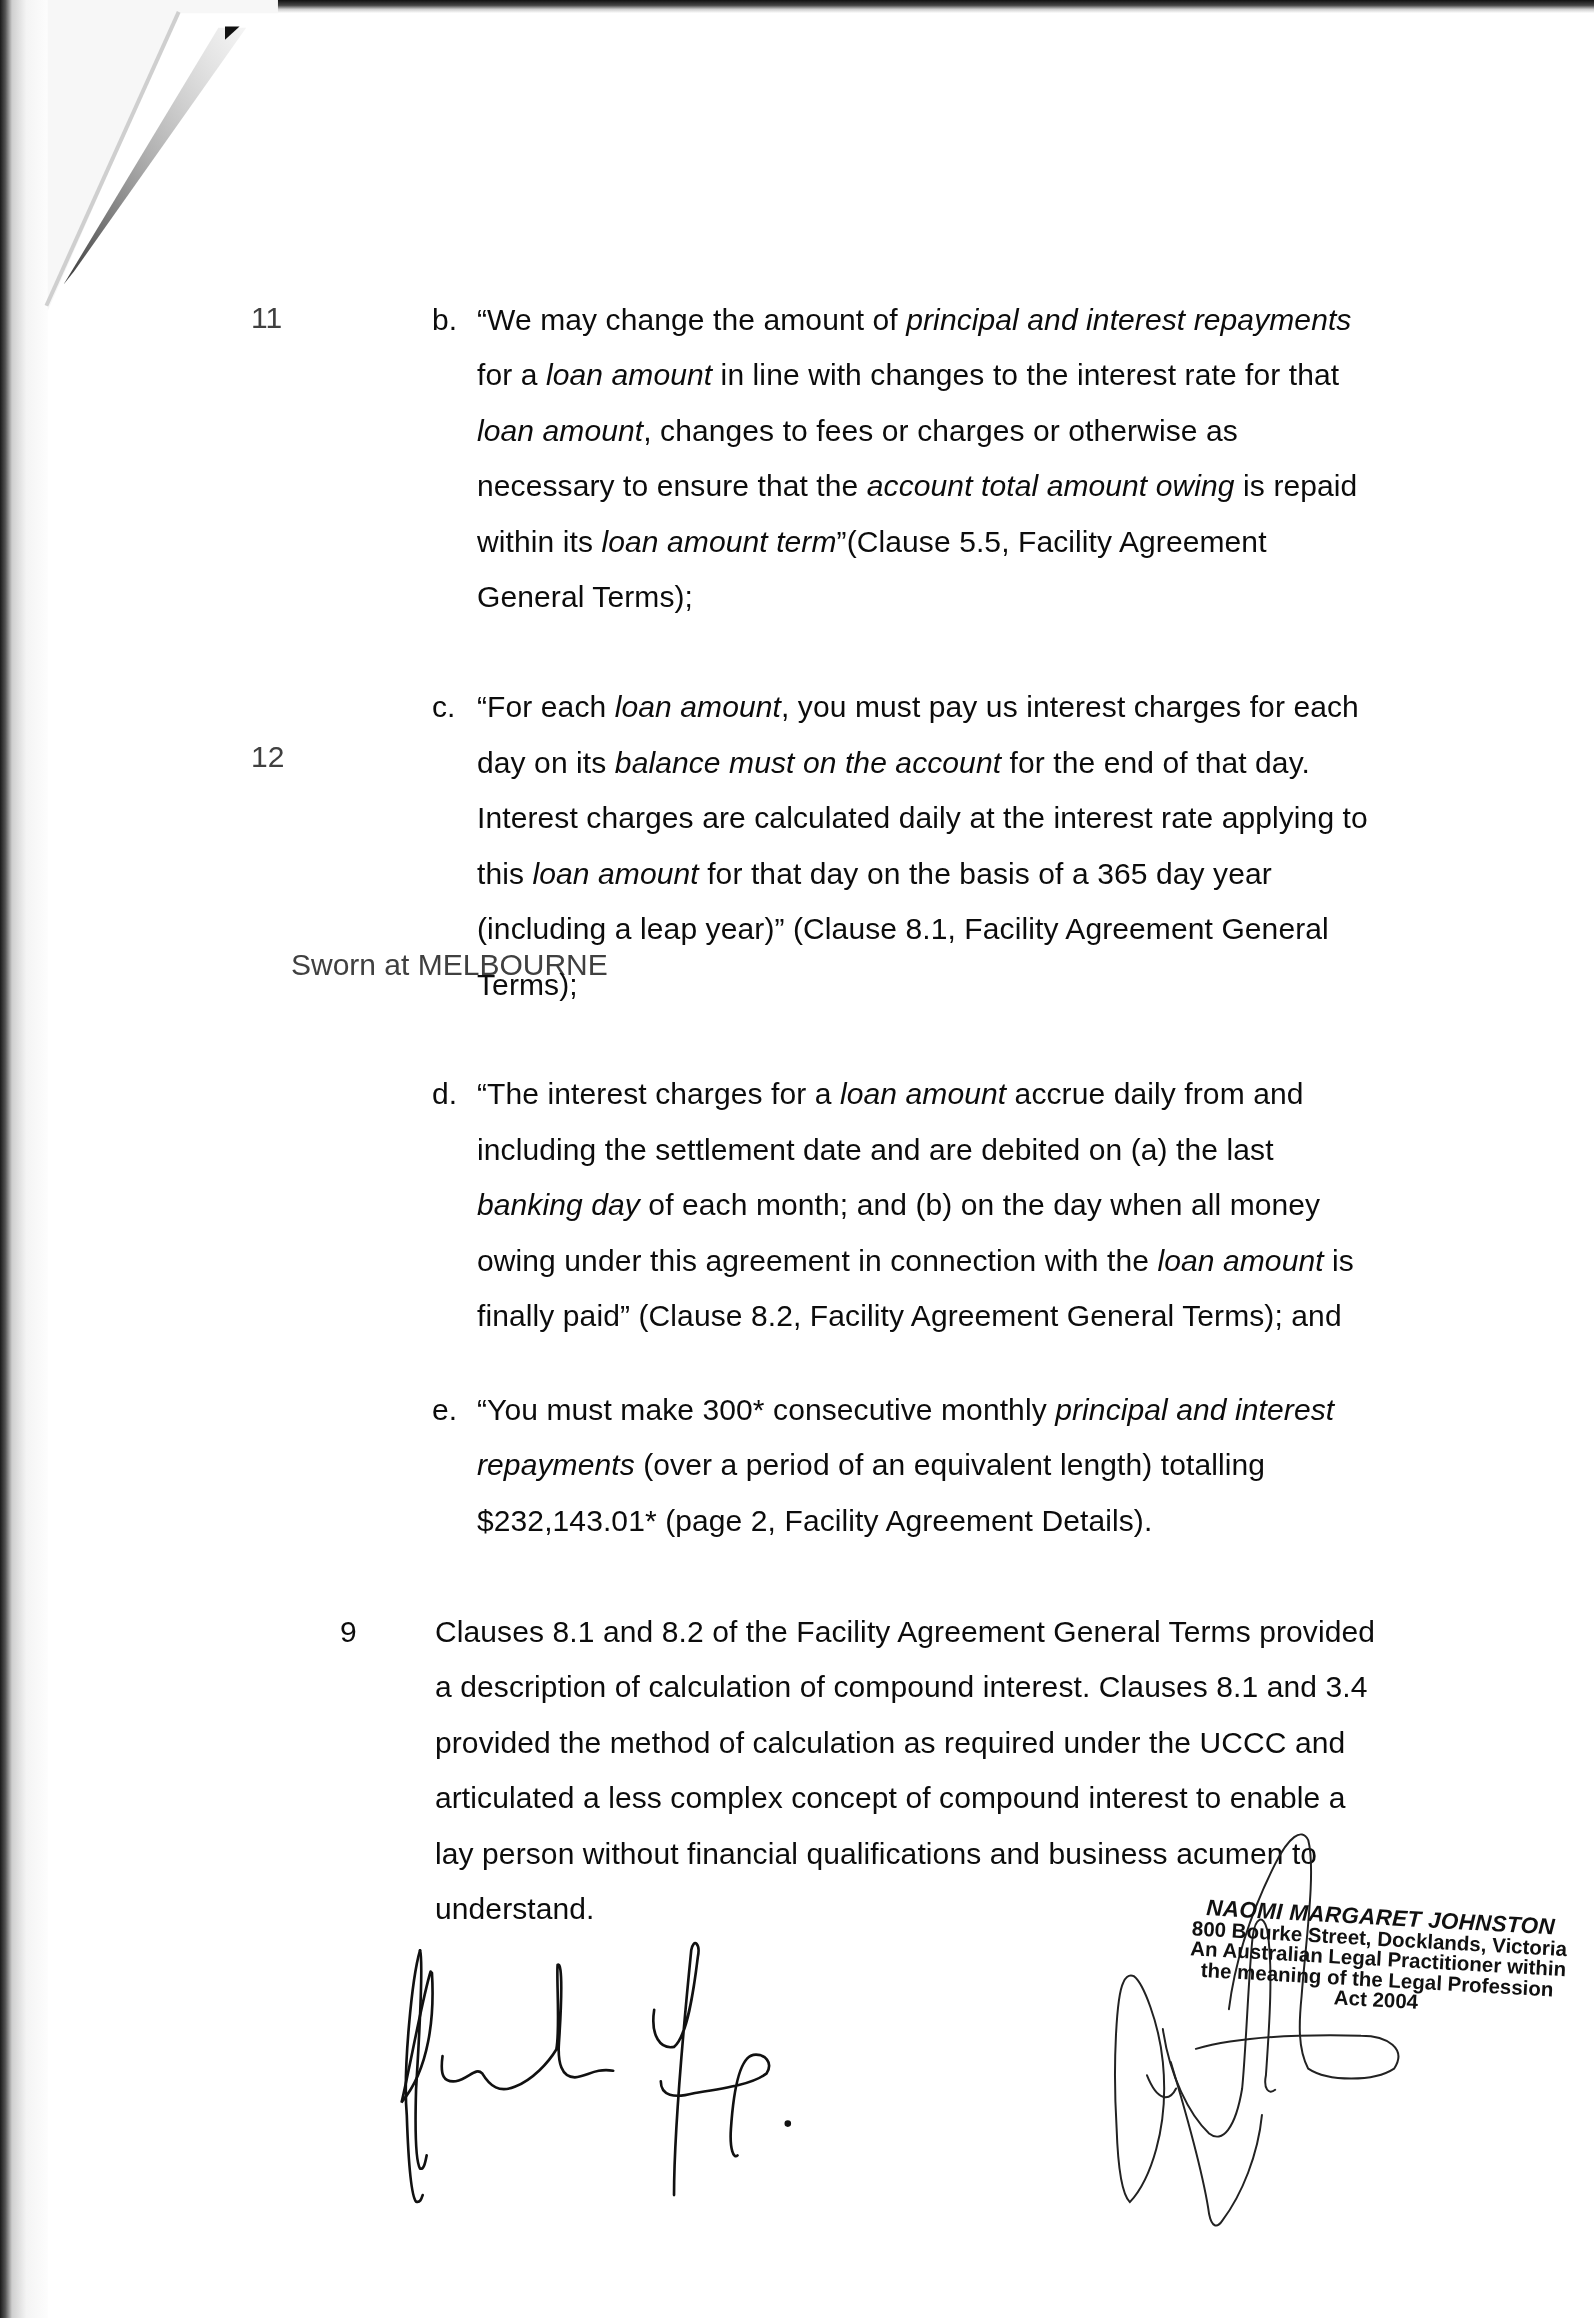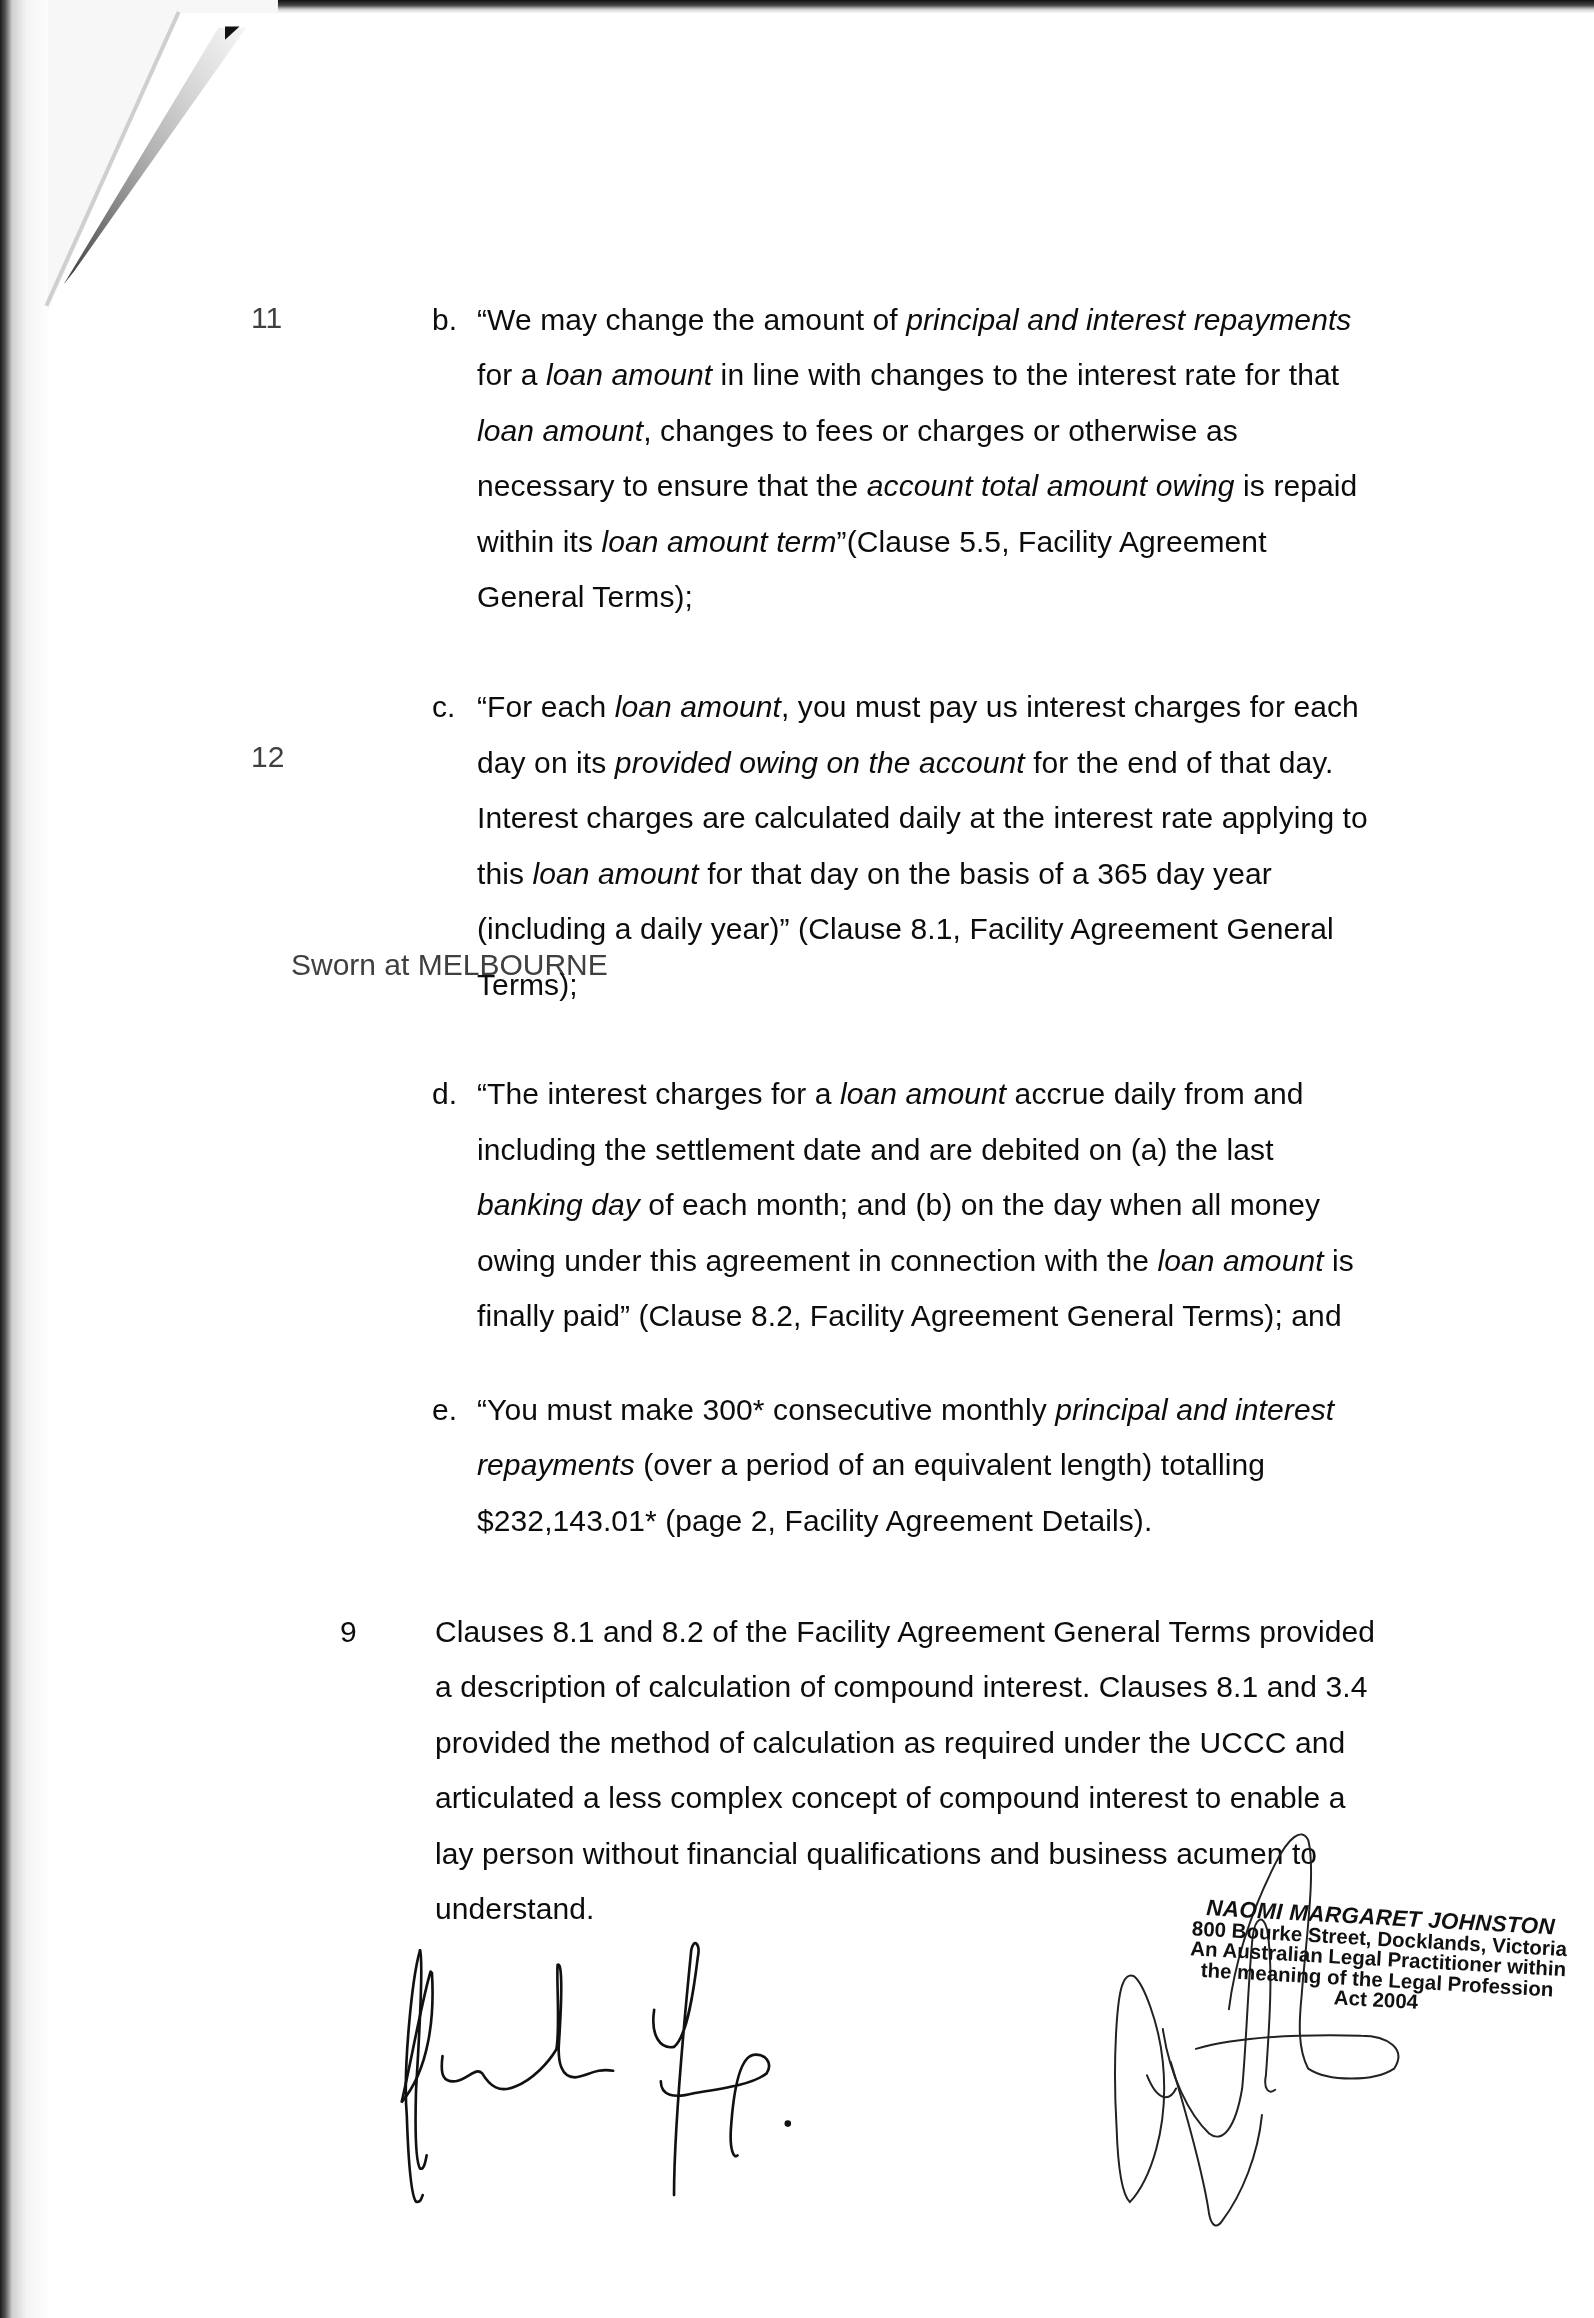--- a/index.html
+++ b/index.html
@@ -79,24 +79,24 @@
         <div class="line" style="left: 477px; top: 467px;"><span>necessary to ensure that the </span><i>account total amount owing</i><span> is repaid</span></div>
         <div class="line" style="left: 477px; top: 523px;"><span>within its </span><i>loan amount term</i><span>”(Clause 5.5, Facility Agreement</span></div>
         <div class="line" style="left: 477px; top: 578px;"><span>General Terms);</span></div>
       </div>
   </div>
 
   <div>
     <span class="marker" style="left:432px;top:688px;">c.</span>
     <div class="item-lines">
         <div class="line" style="left: 477px; top: 688px;"><span>“For each </span><i>loan amount</i><span>, you must pay us interest charges for each</span></div>
-        <div class="line" style="left: 477px; top: 744px;"><span>day on its </span><i>provided owing on the account</i><span> for the end of that day.</span></div>
+        <div class="line" style="left: 477px; top: 744px;"><span>day on its </span><i>balance must on the account</i><span> for the end of that day.</span></div>
         <div class="line" style="left: 477px; top: 799px;"><span>Interest charges are calculated daily at the interest rate applying to</span></div>
         <div class="line" style="left: 477px; top: 855px;"><span>this </span><i>loan amount</i><span> for that day on the basis of a 365 day year</span></div>
-        <div class="line" style="left: 477px; top: 910px;"><span>(including a daily year)” (Clause 8.1, Facility Agreement General</span></div>
+        <div class="line" style="left: 477px; top: 910px;"><span>(including a leap year)” (Clause 8.1, Facility Agreement General</span></div>
         <div class="line" style="left: 477px; top: 966px;"><span>Terms);</span></div>
       </div>
   </div>
 
   <div>
     <span class="marker" style="left:432px;top:1075px;">d.</span>
     <div class="item-lines">
         <div class="line" style="left: 477px; top: 1075px;"><span>“The interest charges for a </span><i>loan amount</i><span> accrue daily from and</span></div>
         <div class="line" style="left: 477px; top: 1131px;"><span>including the settlement date and are debited on (a) the last</span></div>
         <div class="line" style="left: 477px; top: 1186px;"><i>banking day</i><span> of each month; and (b) on the day when all money</span></div>

